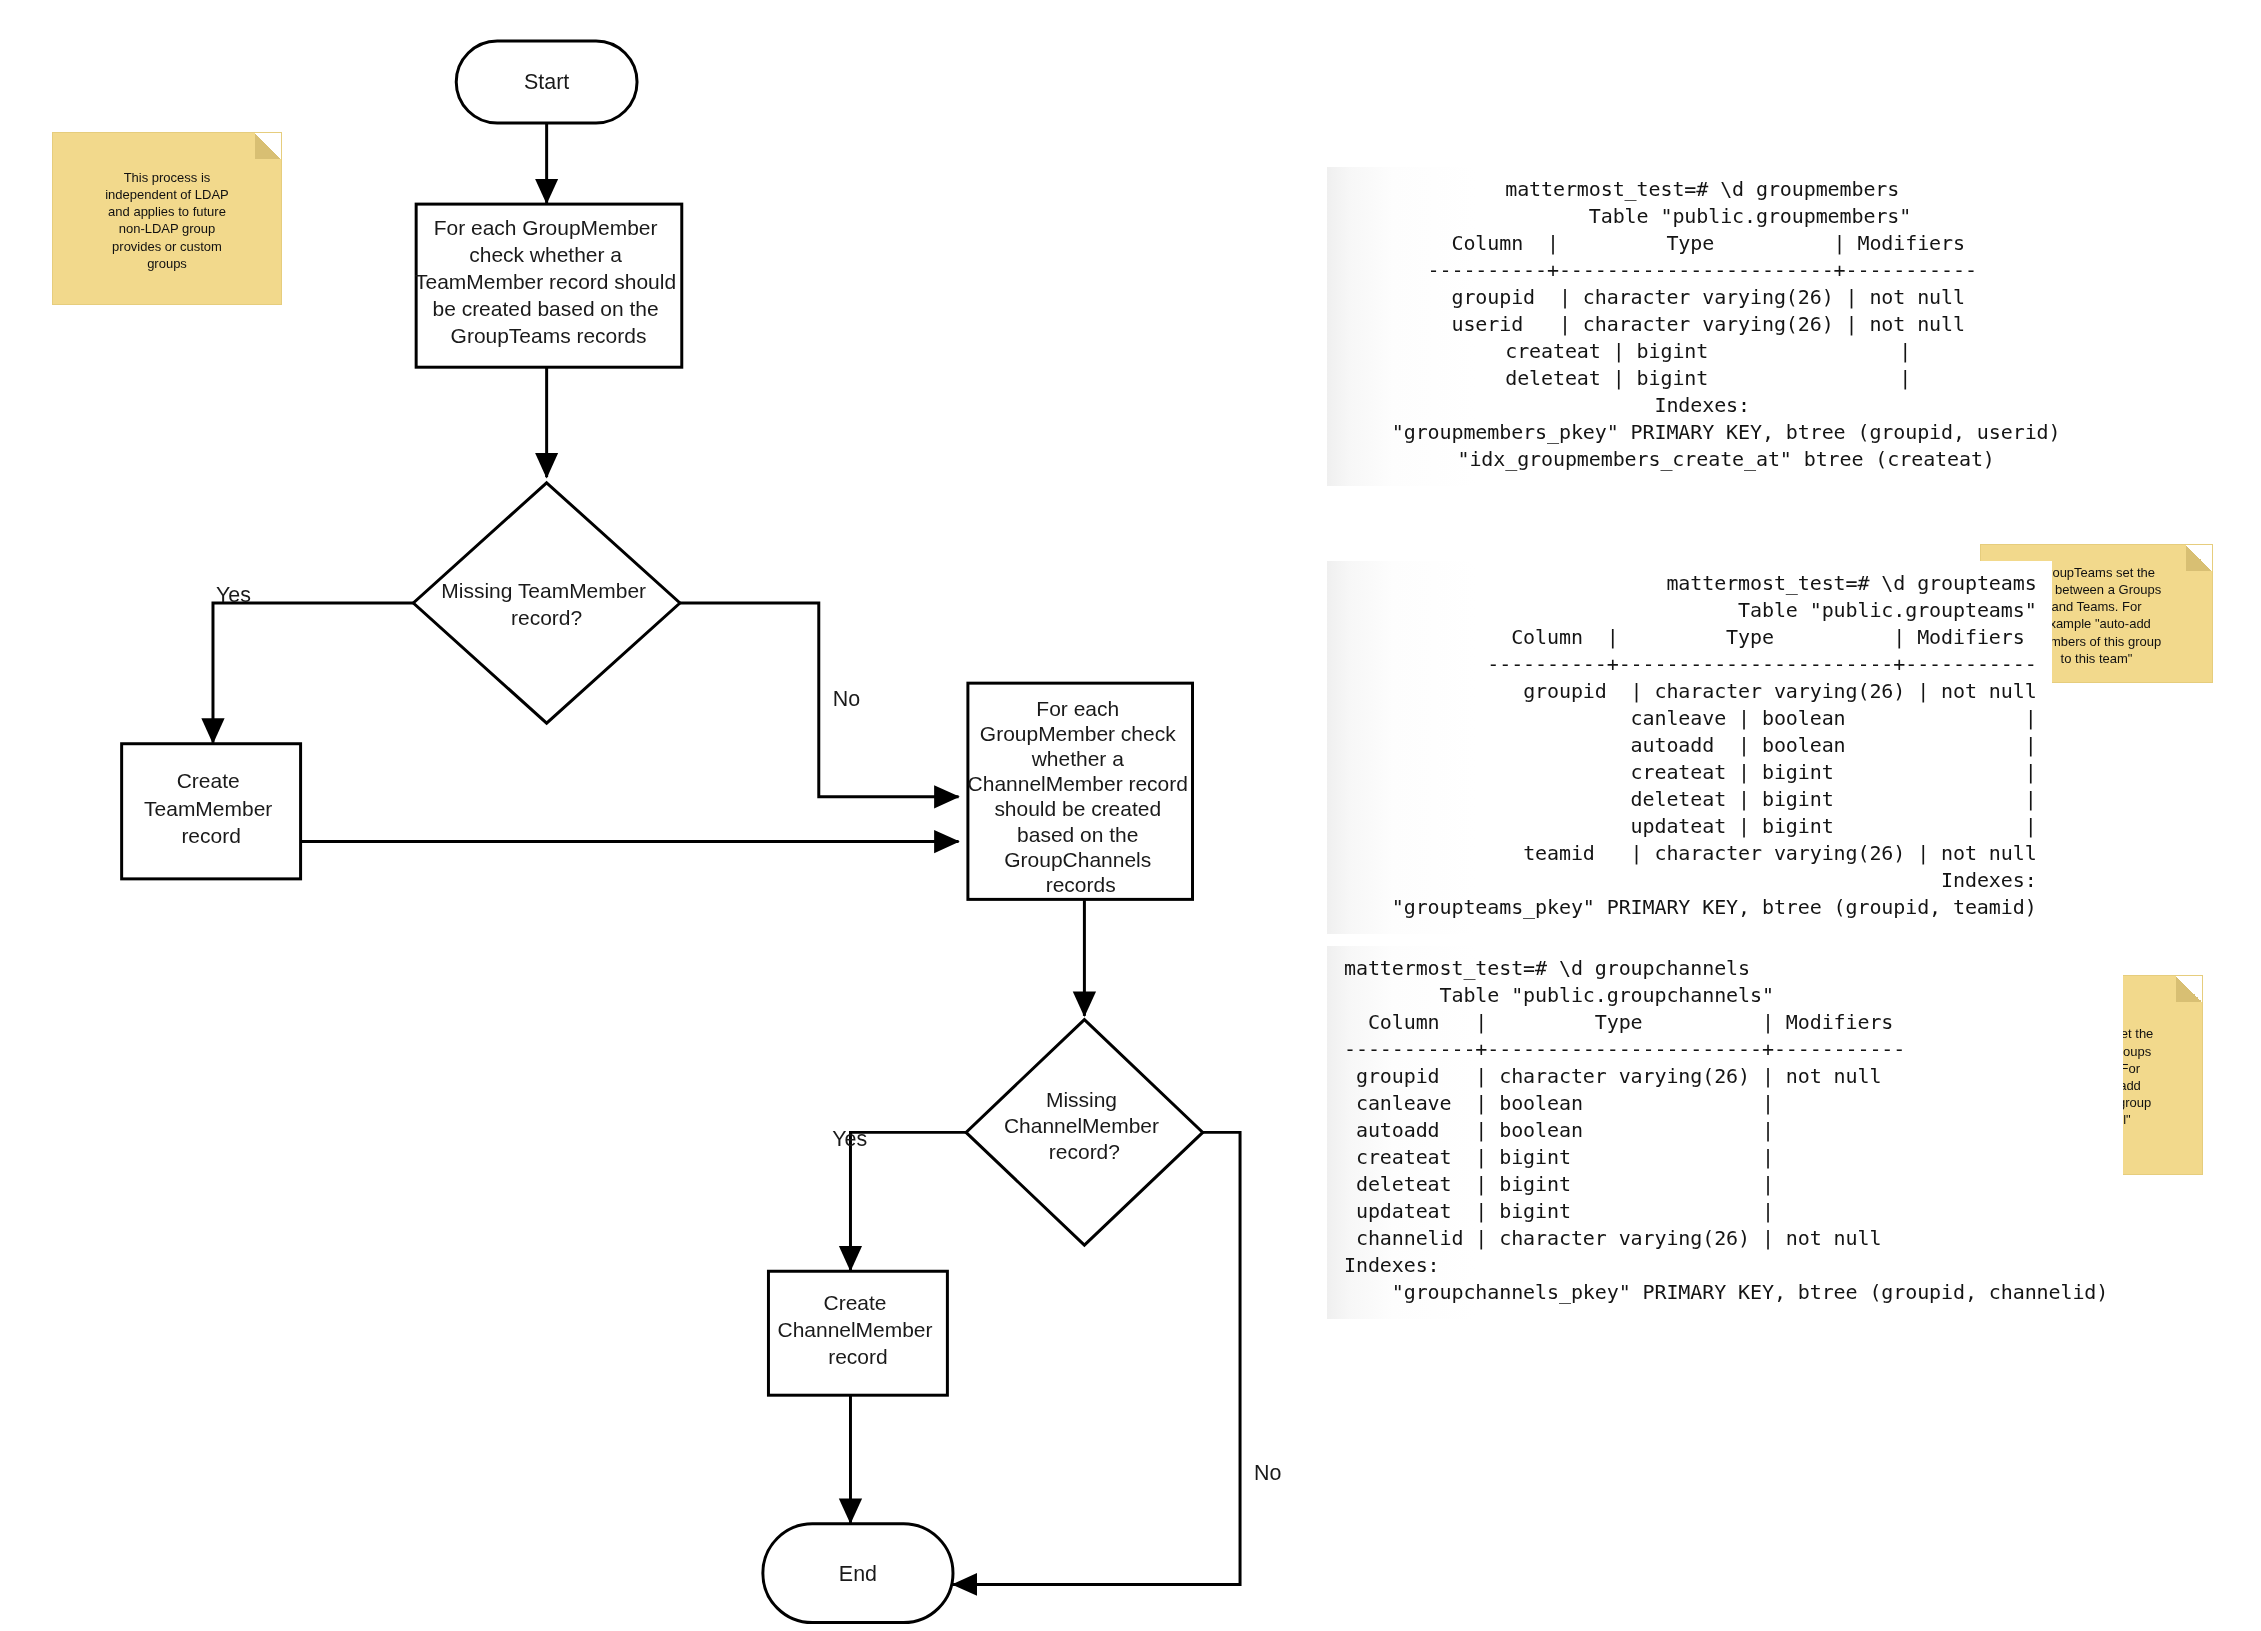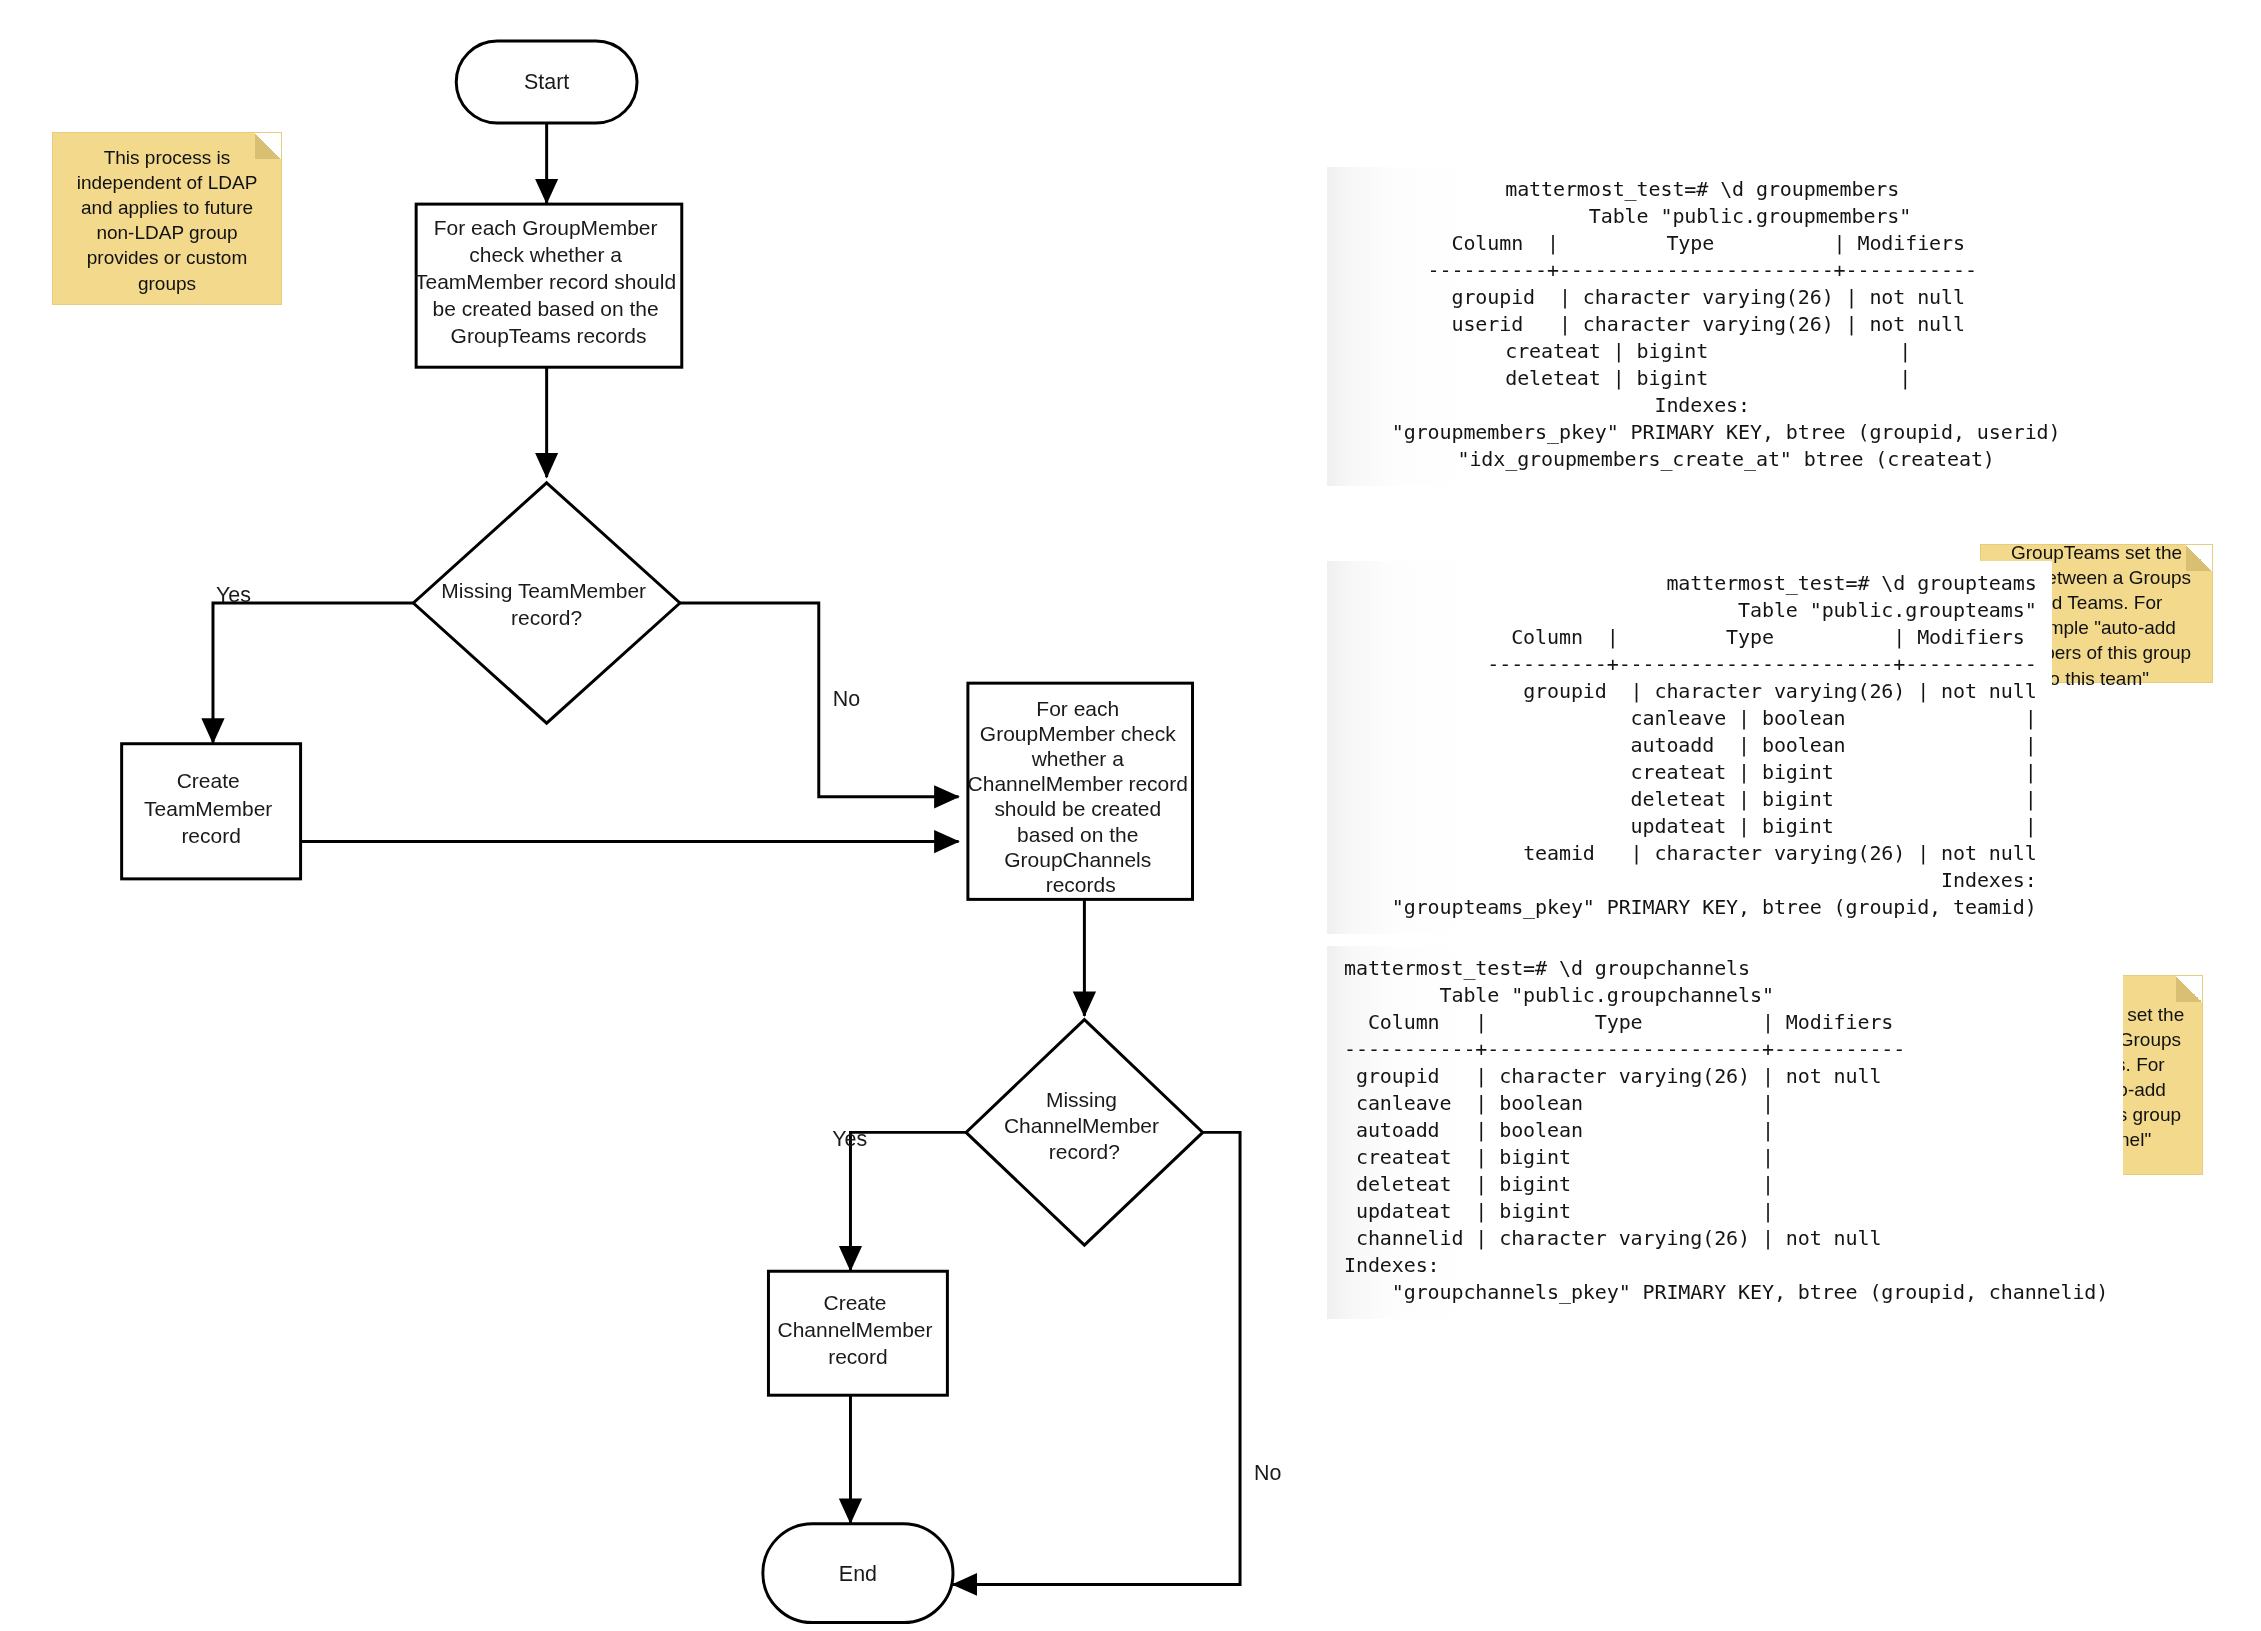--- a/index.html
+++ b/index.html
@@ -35,21 +35,21 @@
     line-height: 1.28;
     letter-spacing: -0.2px;
     white-space: pre-line;
   }
 
   
   .sticky {
     position: absolute;
     background: #f2d98c;
     color: #111111;
-    font-size: 19px;
+    font-size: 13px;
     line-height: 1.32;
     text-align: center;
     box-sizing: border-box;
     padding: 13px 11.2px 9.3px 11.2px;
     display: flex;
     align-items: center;
     justify-content: center;
     border: 0.9px solid #e6cd7d;
   }
   .sticky .sticky-text {

